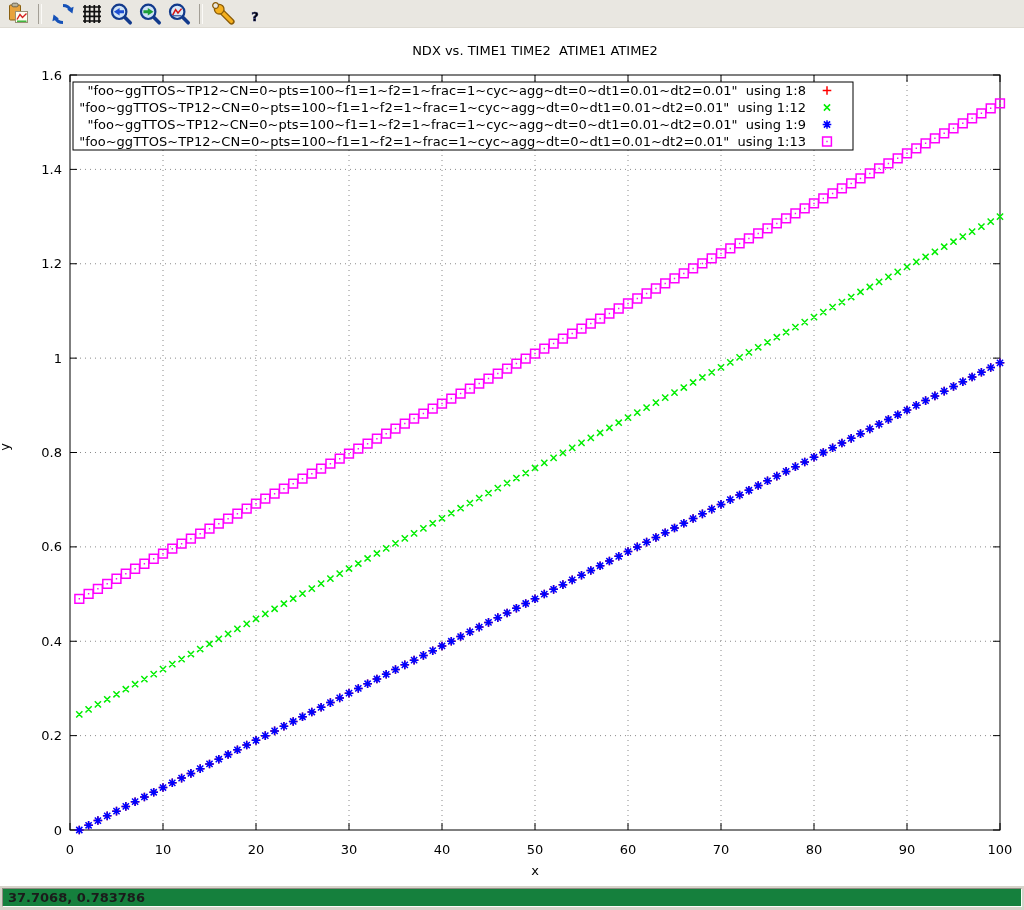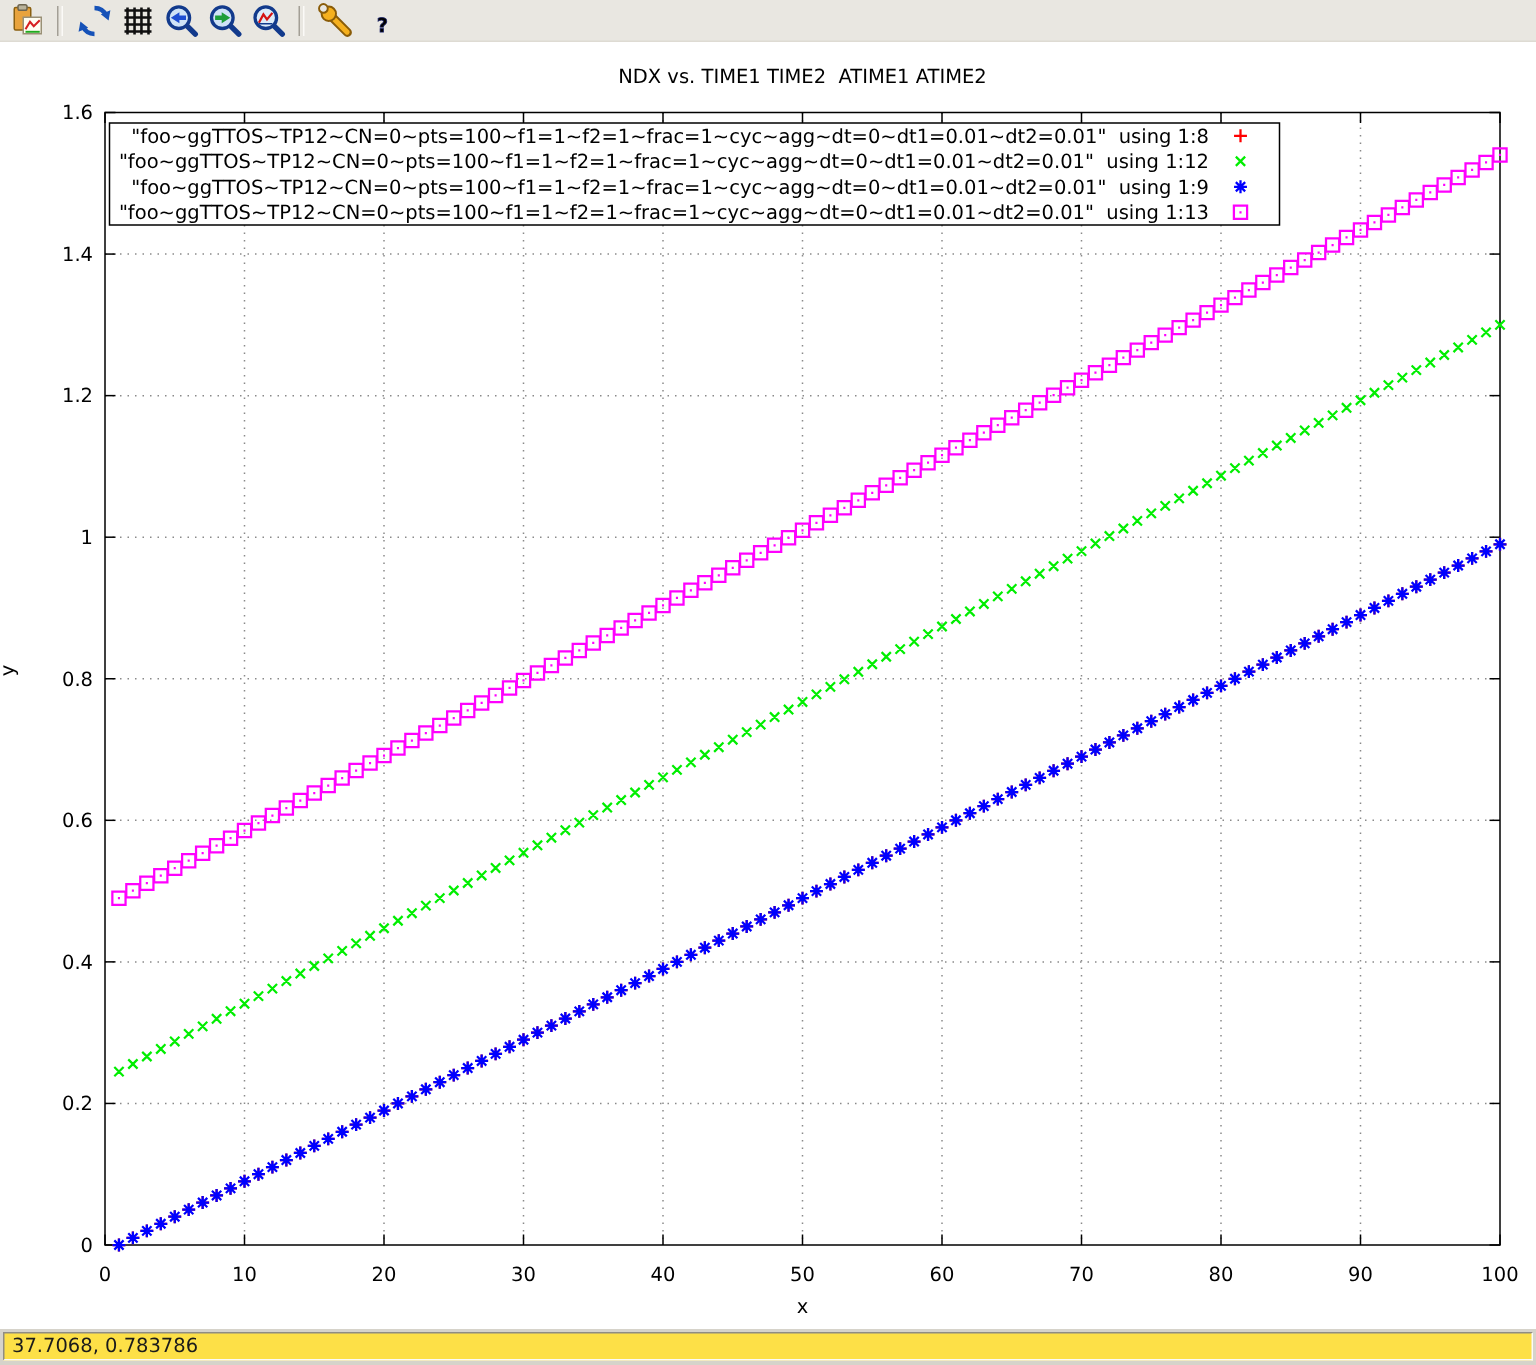--- a/index.html
+++ b/index.html
@@ -7,24 +7,24 @@
           font-family:"DejaVu Sans",sans-serif;overflow:hidden;}
   .toolbar{flex:0 0 28px;height:28px;background:#e9e7e1;display:flex;align-items:center;
            padding-left:3px;box-sizing:border-box;border-bottom:1px solid #dedbd3;}
   .tb-btn{width:27px;height:26px;border:none;background:transparent;padding:1px;margin:0 1px;
           display:flex;align-items:center;justify-content:center;cursor:pointer;}
   .tb-btn svg{display:block;}
   .tb-sep{width:2px;height:20px;border-left:1px solid #a39f96;border-right:1px solid #fbfaf7;margin:0 6px;}
   .canvas{flex:1 1 auto;background:#ffffff;position:relative;}
   .canvas svg{display:block;}
   .statusbar{flex:0 0 24px;background:#d6d3ca;padding:2px 2px 3px 2px;box-sizing:border-box;}
-  .status-field{height:19px;box-sizing:border-box;background:#fde047;
+  .status-field{height:19px;box-sizing:border-box;background:#15803d;
                 border-top:1px solid #8f8c83;border-left:1px solid #8f8c83;
                 border-bottom:1px solid #fbfaf7;border-right:1px solid #fbfaf7;
-                font-size:13px;line-height:16px;padding:1px 0 0 5px;color:#1b1b1b;white-space:pre;}
+                font-size:13px;line-height:16px;padding:1px 0 0 5px;color:#1b1b1b;white-space:pre;font-weight:bold;}
   svg text{font-family:"DejaVu Sans",sans-serif;font-size:13px;fill:#000;white-space:pre;}
 </style>
 </head>
 <body>
 
 <div class="window">
 
   <div class="toolbar">
 
     <button class="tb-btn">

